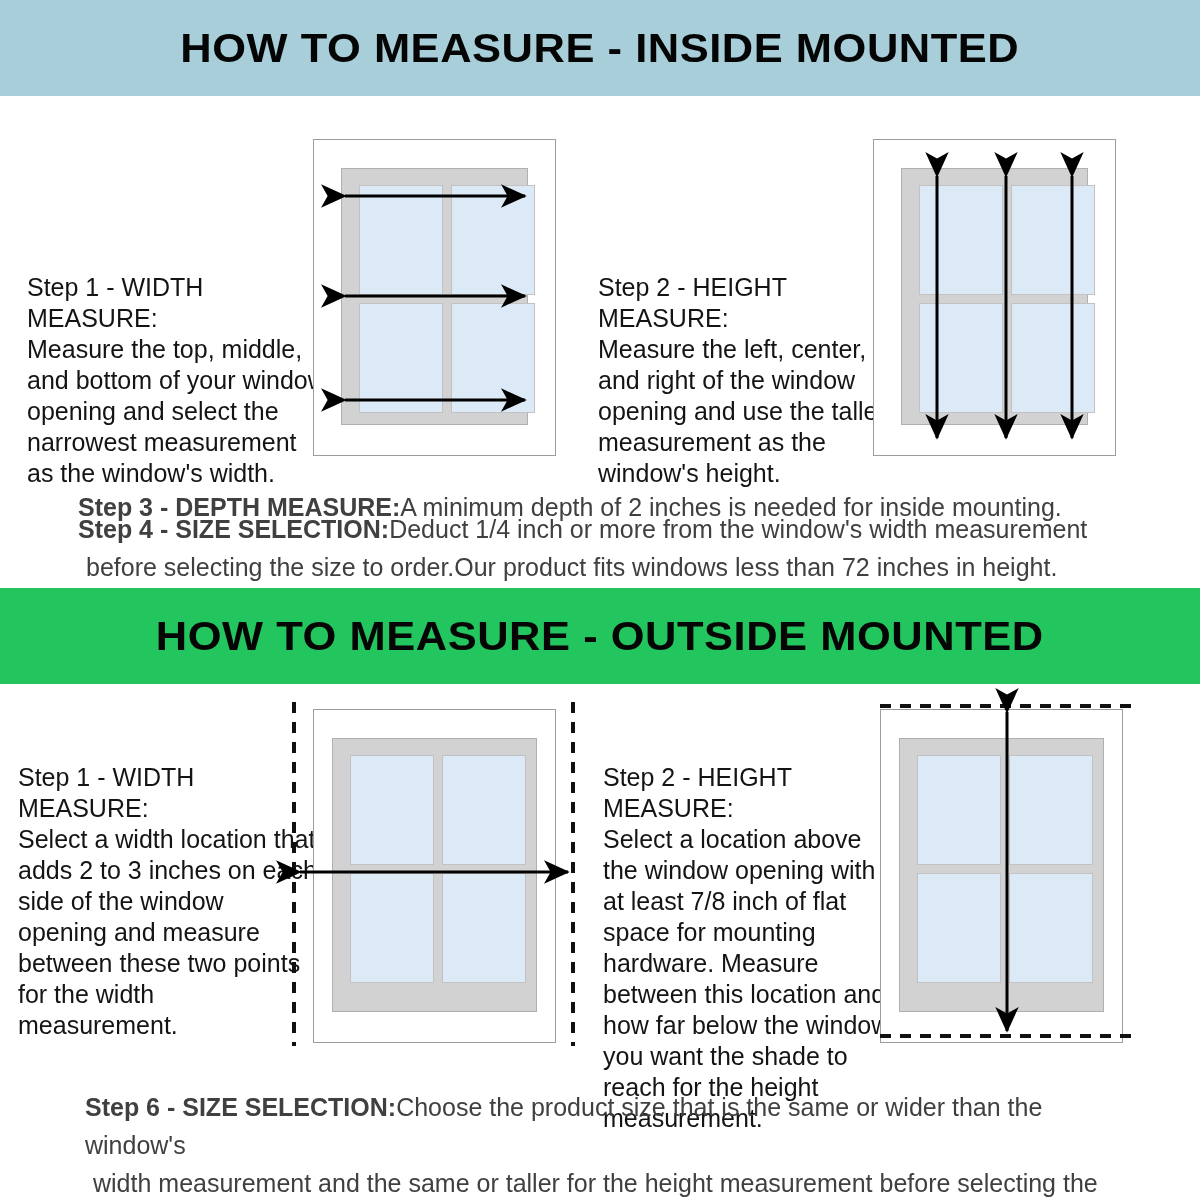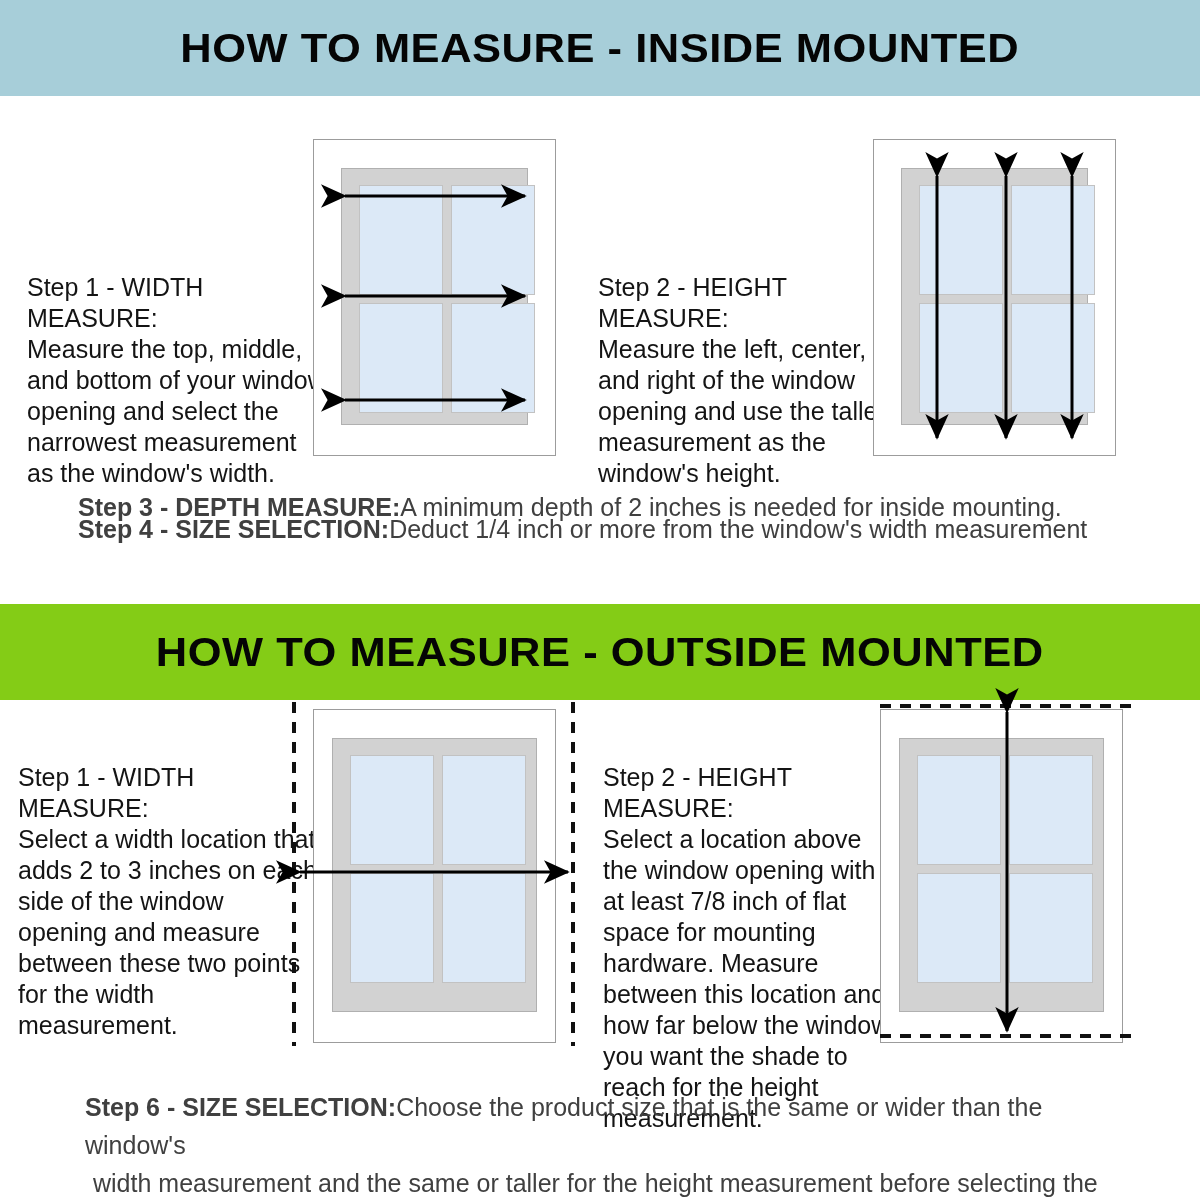--- a/index.html
+++ b/index.html
@@ -118,41 +118,41 @@
 </div>
 
 <div class="step-block" id="inside-step1"><span class="lead">Step 1 - WIDTH MEASURE:</span>
 <span>Measure the top, middle, and bottom of your window opening and select the narrowest measurement as the window's width.</span></div>
 
 <div class="step-block" id="inside-step2"><span class="lead">Step 2 - HEIGHT MEASURE:</span>
 <span>Measure the left, center, and right of the window opening and use the tallest  measurement as the window's height.</span></div>
 
 <div class="wide-line" id="inside-step3"><span class="lead">Step 3 - DEPTH MEASURE:</span><span>A minimum depth of 2 inches is needed for inside mounting.</span></div>
 
-<div class="wide-line" id="inside-step4"><span class="lead">Step 4 - SIZE SELECTION:</span><span>Deduct 1/4 inch or more from the window's width measurement</span></div>
+<div class="wide-line" id="inside-step4"><span class="lead">Step 4 - SIZE SELECTION:</span><span>Deduct 1/4 inch or more from the window's width measurement</span><span class="l2">before selecting the size to order.Our product fits windows less than 72 inches in height.</span></div>
 
 <div class="window" id="win-inside-width">
   <div class="win-inner w-inner-a">
     <div class="pane pane-tl"></div>
     <div class="pane pane-tr"></div>
     <div class="pane pane-bl"></div>
     <div class="pane pane-br"></div>
   </div>
 </div>
 
 <div class="window" id="win-inside-height">
   <div class="win-inner w-inner-a">
     <div class="pane pane-tl"></div>
     <div class="pane pane-tr"></div>
     <div class="pane pane-bl"></div>
     <div class="pane pane-br"></div>
   </div>
 </div>
 
-<div class="band" id="band-outside" style="background: #84cc16; margin-top: 16px;">
+<div class="band" id="band-outside" style="background: #22c55e;">
   <div class="band-title">HOW TO MEASURE - OUTSIDE MOUNTED</div>
 </div>
 
 <div class="step-block" id="outside-step1"><span class="lead">Step 1 - WIDTH MEASURE:</span>
 <span>Select a width location that adds 2 to 3 inches on each side of the window opening and measure between these two points for the width measurement.</span></div>
 
 <div class="step-block" id="outside-step2"><span class="lead">Step 2 - HEIGHT MEASURE:</span>
 <span>Select a location above the window opening with at least 7/8 inch of flat space for mounting hardware. Measure between this location and how far below the window you want the shade to reach for the height measurement.</span></div>
 
 <div class="window" id="win-outside-width">

